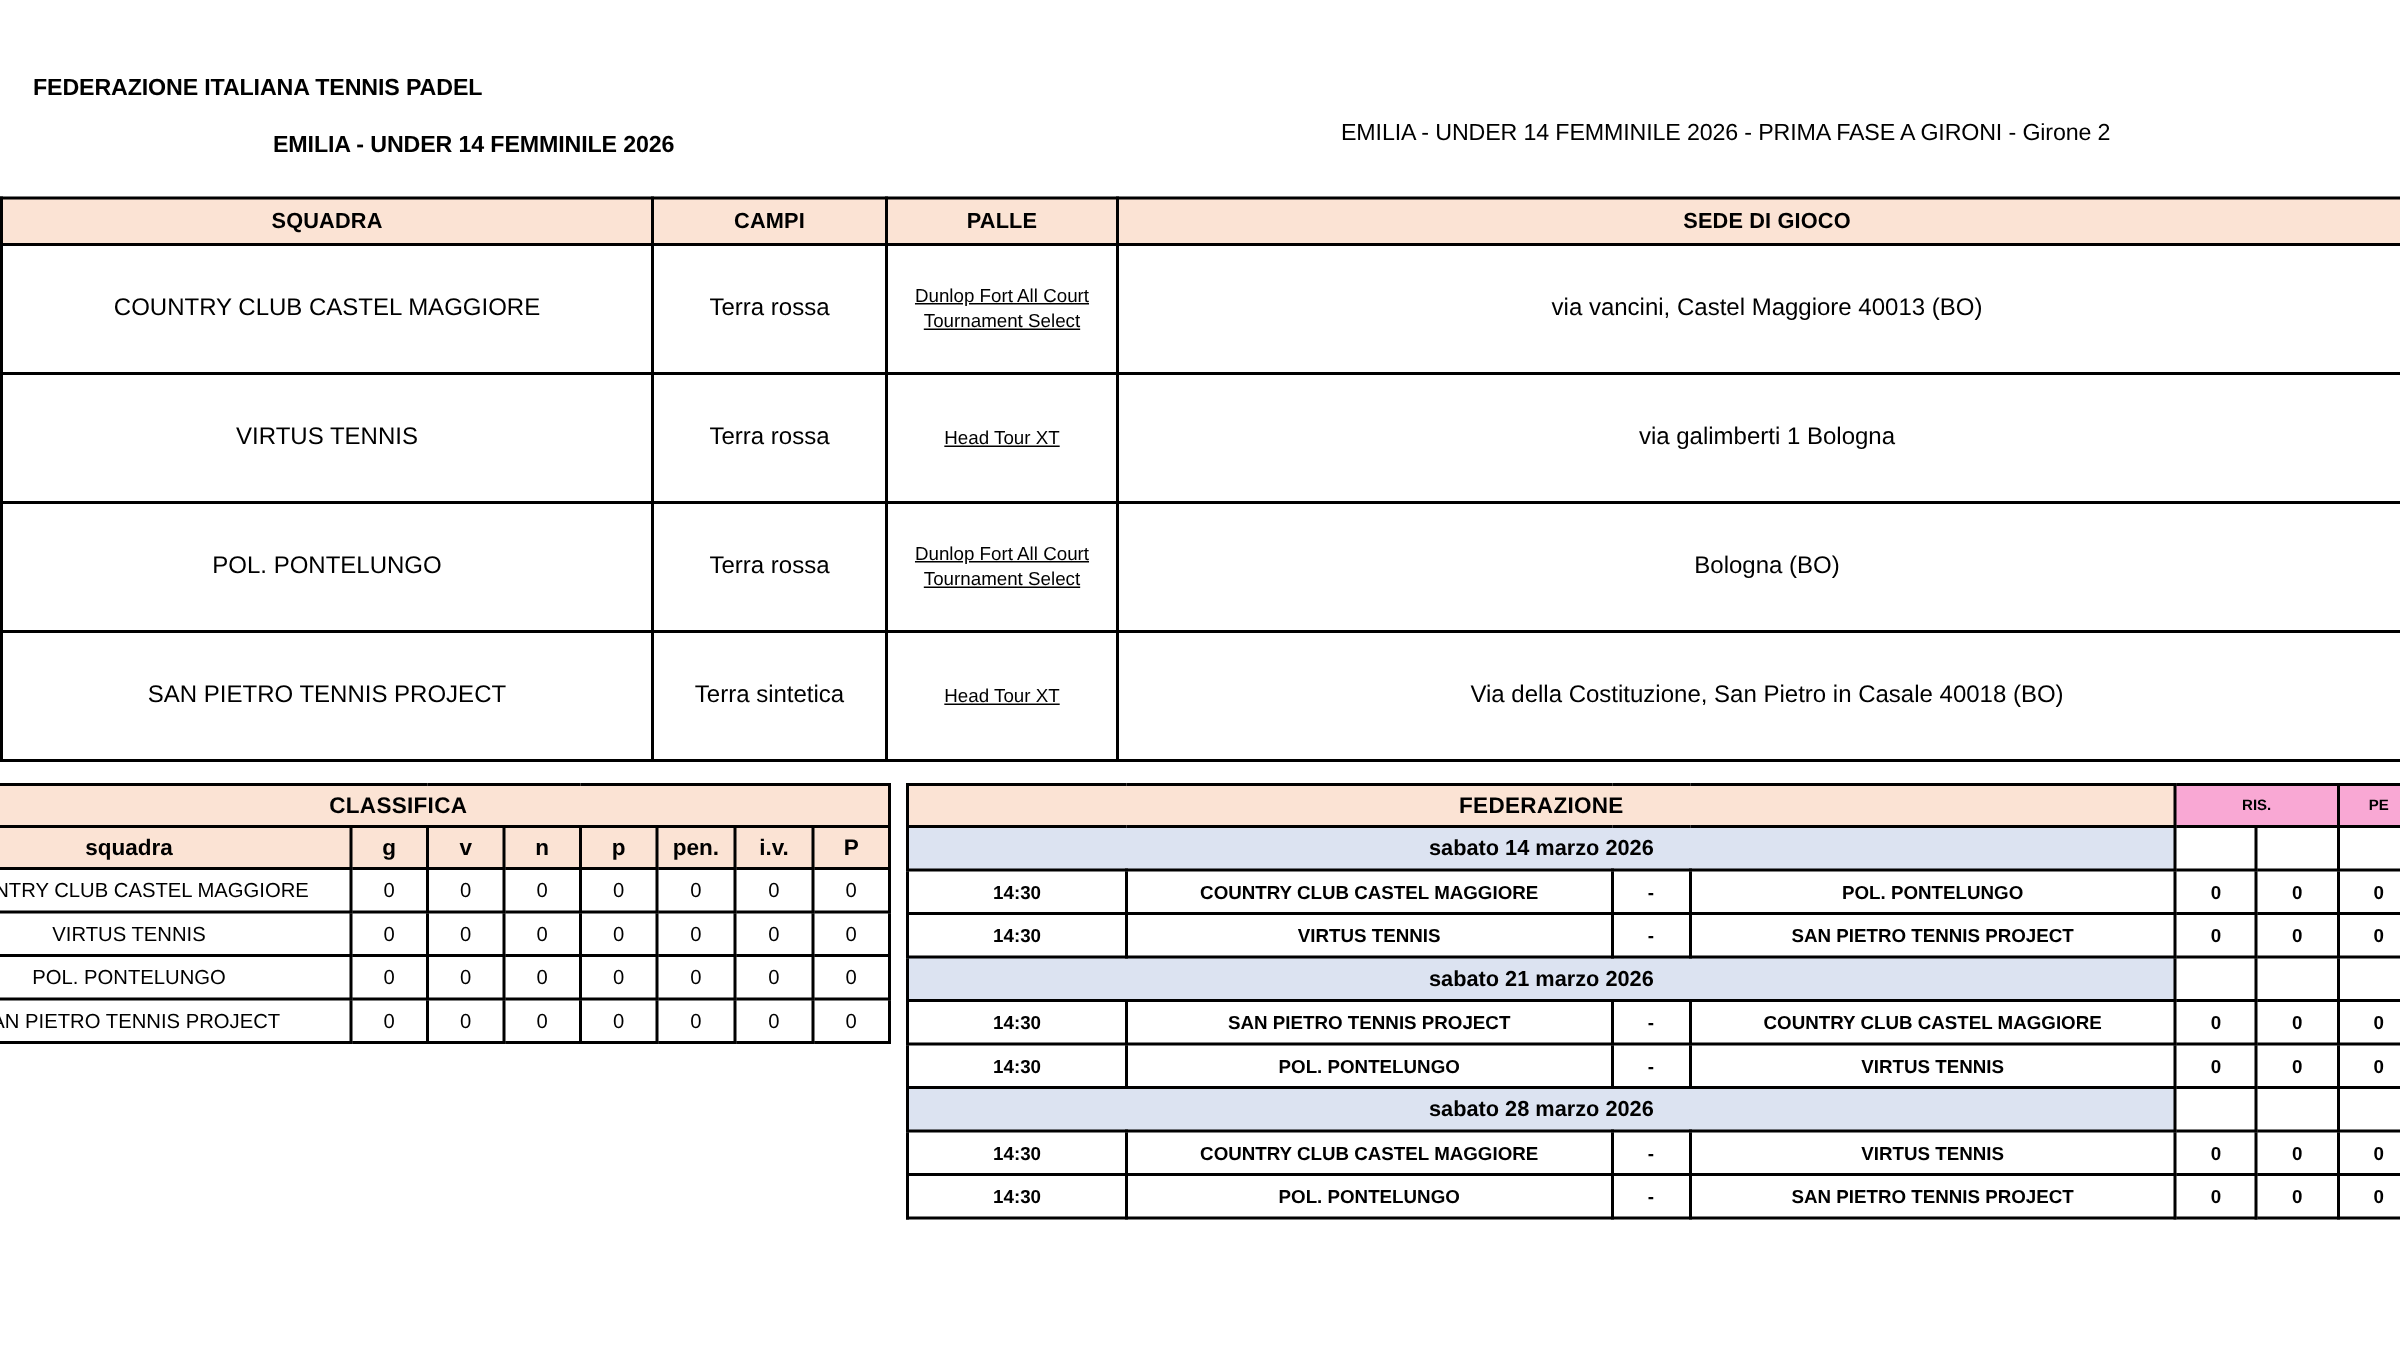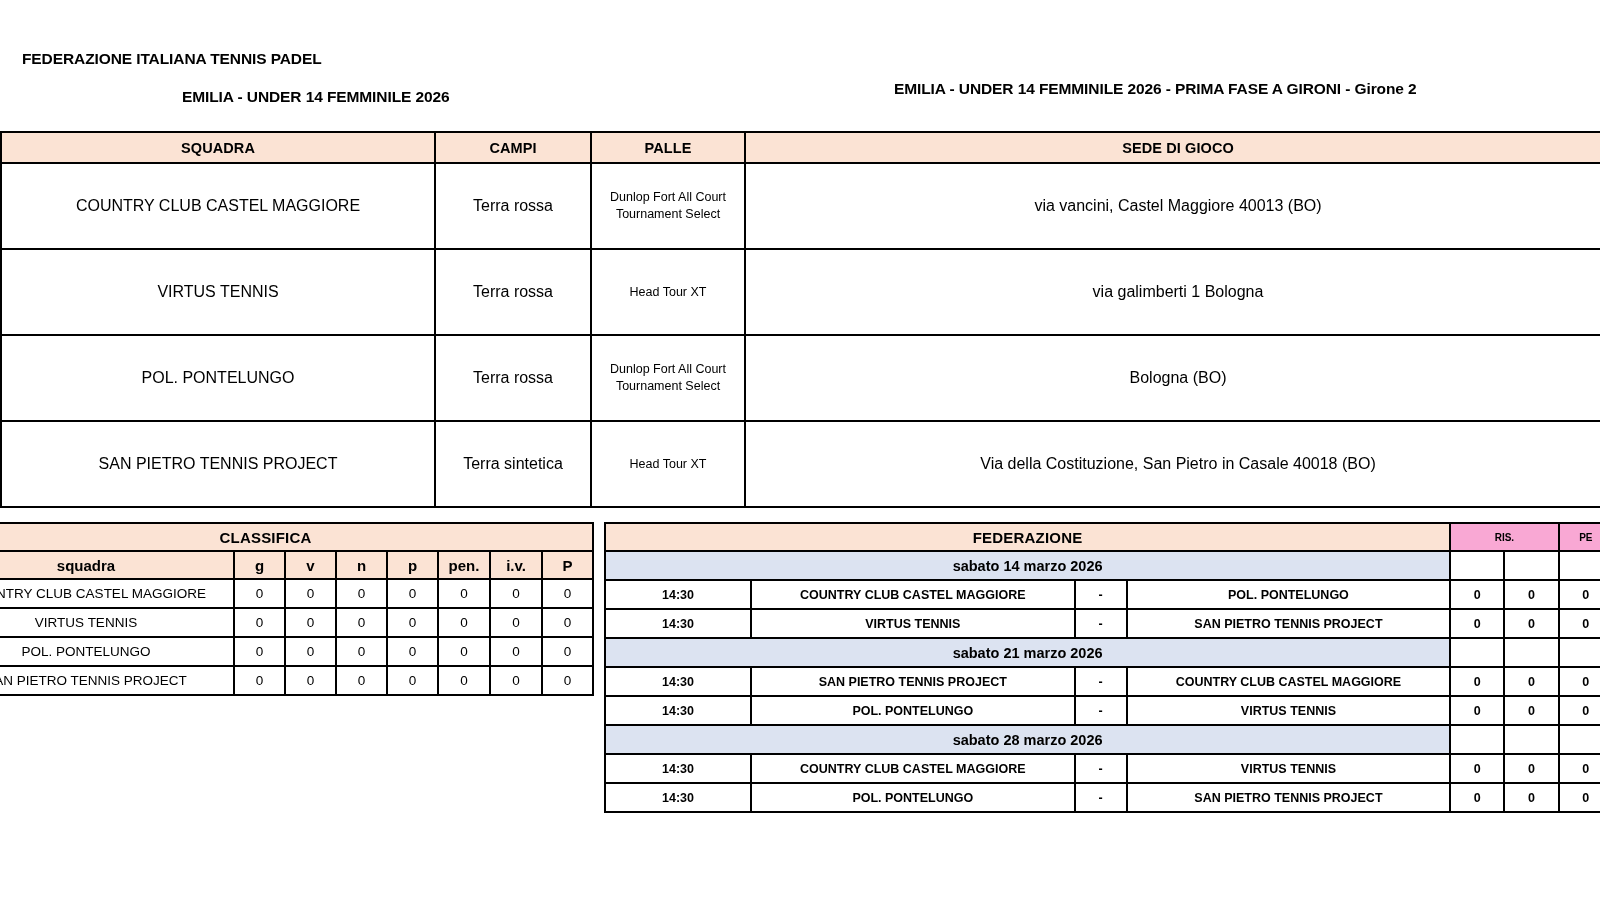--- a/index.html
+++ b/index.html
@@ -34,21 +34,21 @@
     font-size: 15.5px;
     font-weight: bold;
     letter-spacing: -0.1px;
     white-space: nowrap;
   }
   .hdr-right {
     position: absolute;
     left: 894px;
     top: 80px;
     font-size: 15.5px;
-    font-weight: bold;
+    font-weight: normal;
     letter-spacing: -0.1px;
     white-space: nowrap;
   }
 
   
   .teams-table {
     position: absolute;
     left: 0px;
     top: 131px;
     width: 1610px;
@@ -69,20 +69,21 @@
     font-weight: bold;
     letter-spacing: 0.1px;
   }
   .teams-table tbody td {
     height: 84px;
     font-size: 16px;
   }
   .teams-table tbody td.small {
     font-size: 12.5px;
     line-height: 1.35;
+    text-decoration: underline;
   }
   .col-squadra  { width: 434px; }
   .col-campi    { width: 156px; }
   .col-palle    { width: 154px; }
   .col-sede     { width: 866px; }
 
   
   
   .classifica-wrap {
     position: absolute;

